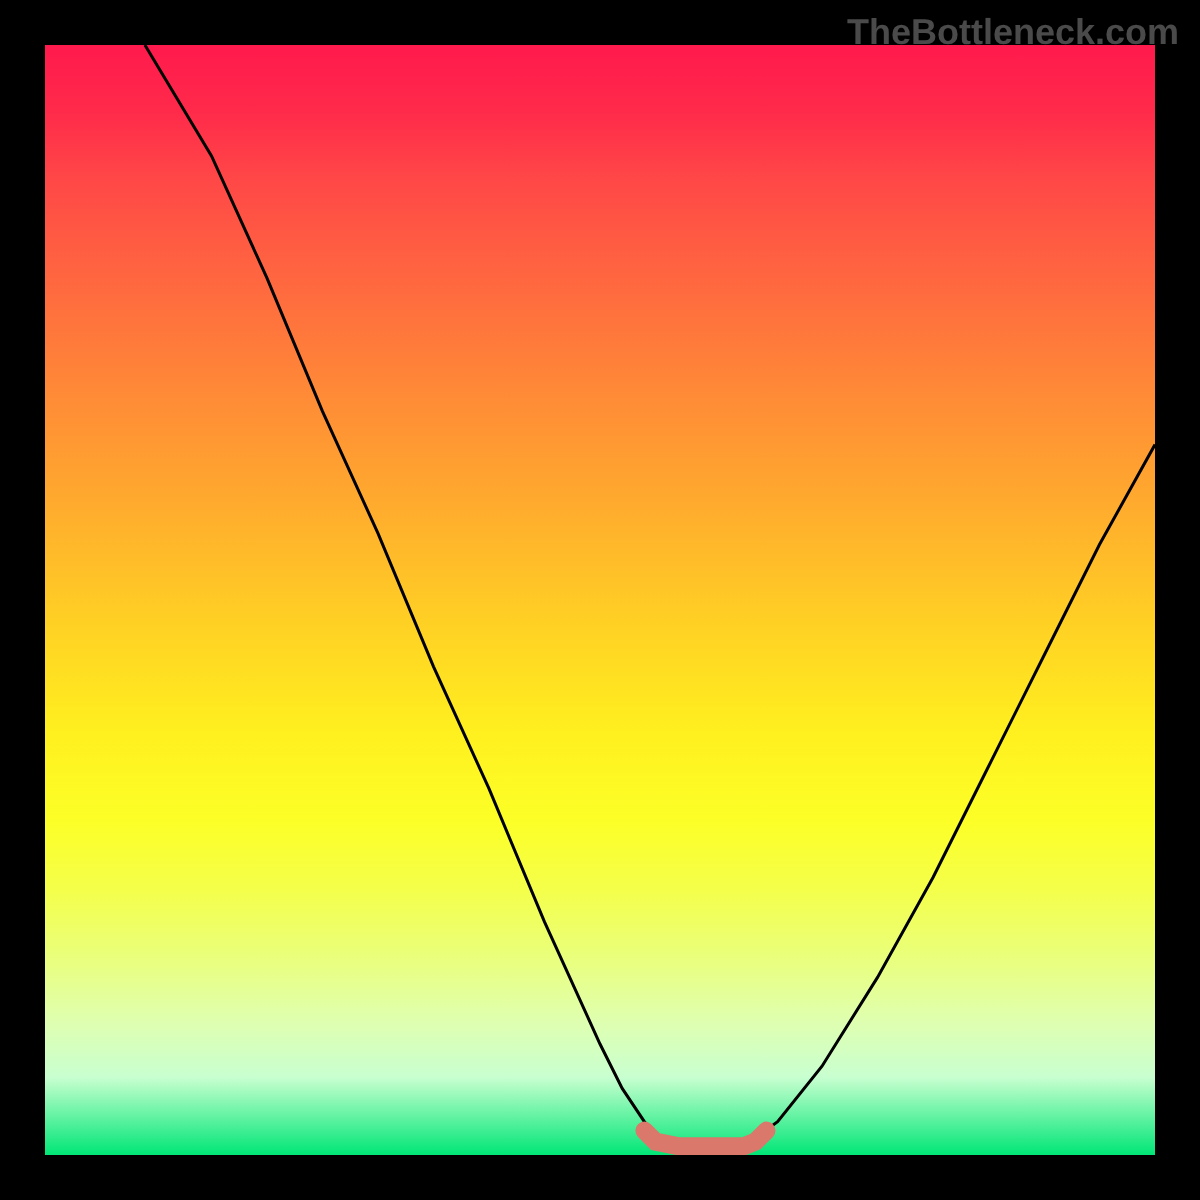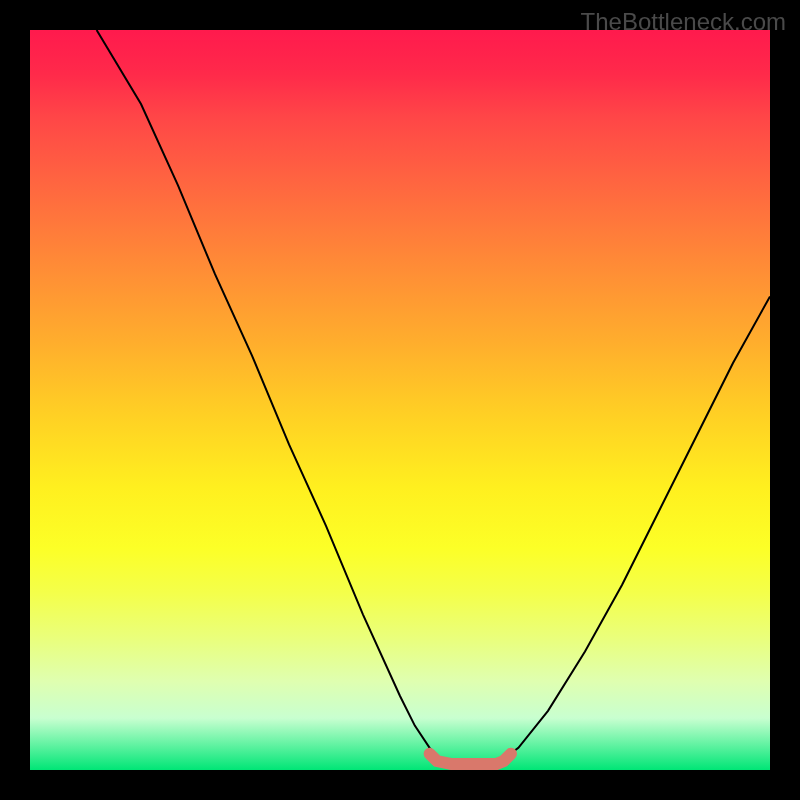--- a/index.html
+++ b/index.html
@@ -10,21 +10,21 @@
     background: #000000;
     position: relative;
     font-family: Arial, Helvetica, sans-serif;
   }
   .watermark {
     position: absolute;
     top: 8px;
     right: 14px;
     color: #4a4a4a;
     font-size: 24px;
-    font-weight: normal;
+    font-weight: bold;
     z-index: 10;
   }
   .plot-area {
     position: absolute;
     left: 30px;
     top: 30px;
     width: 740px;
     height: 740px;
     overflow: hidden;
   }

